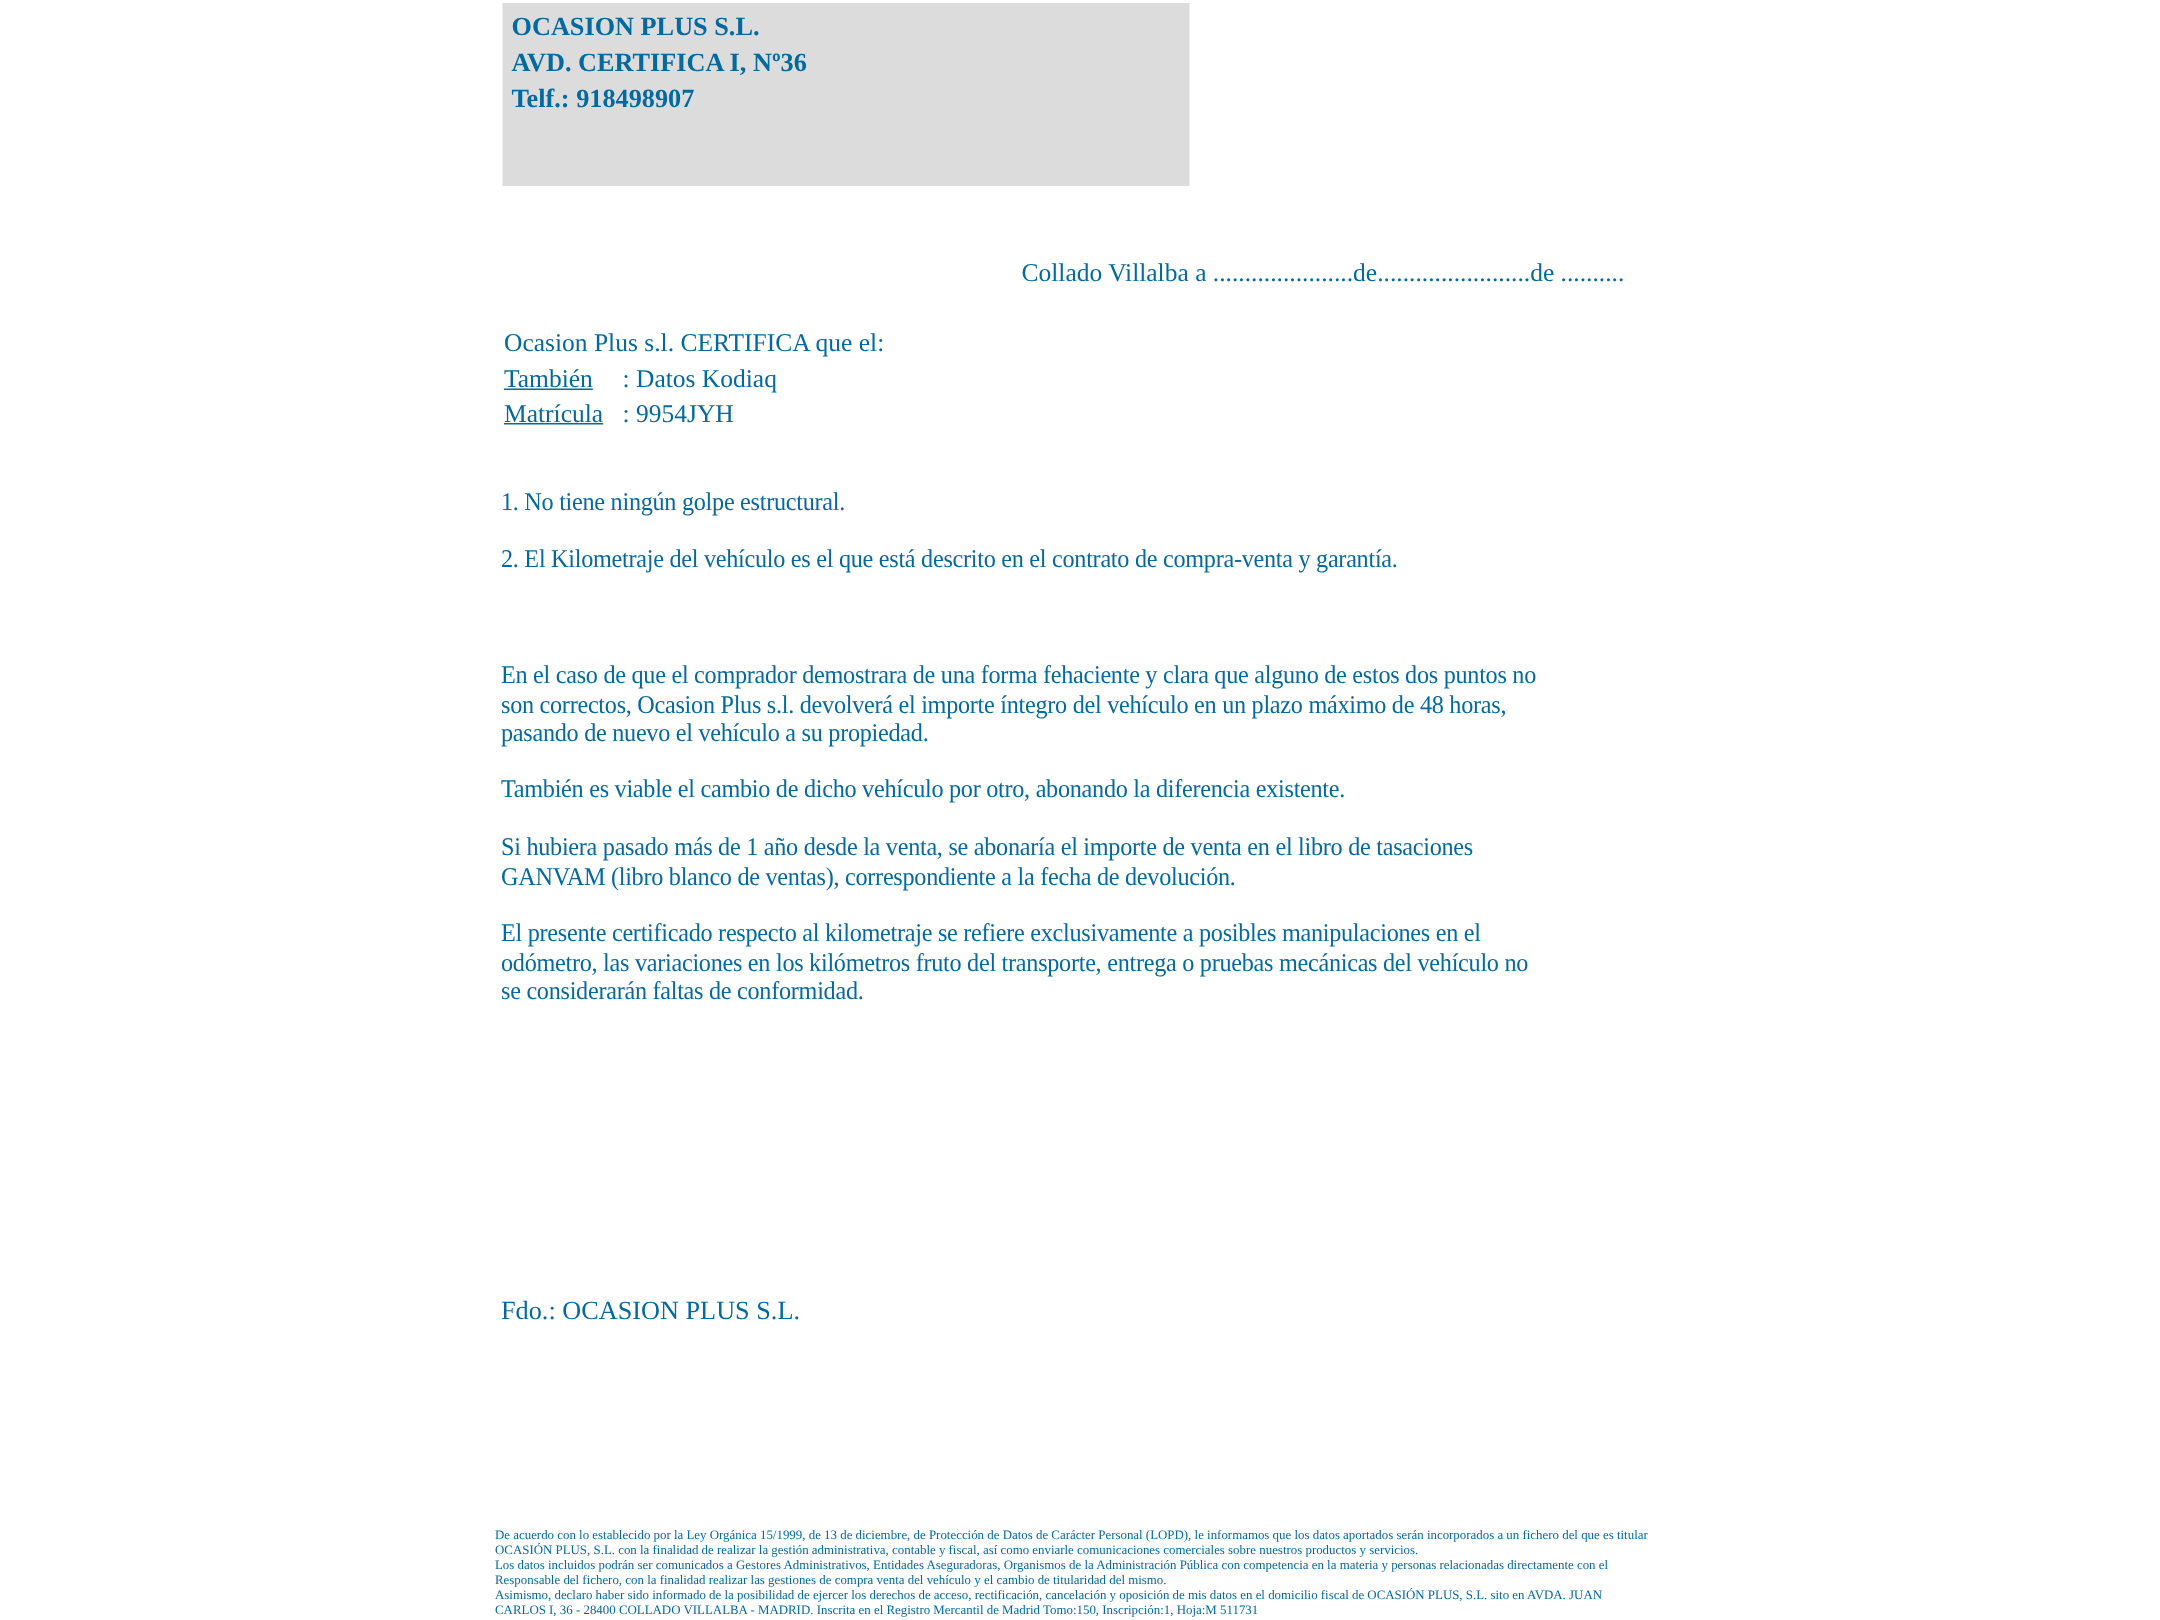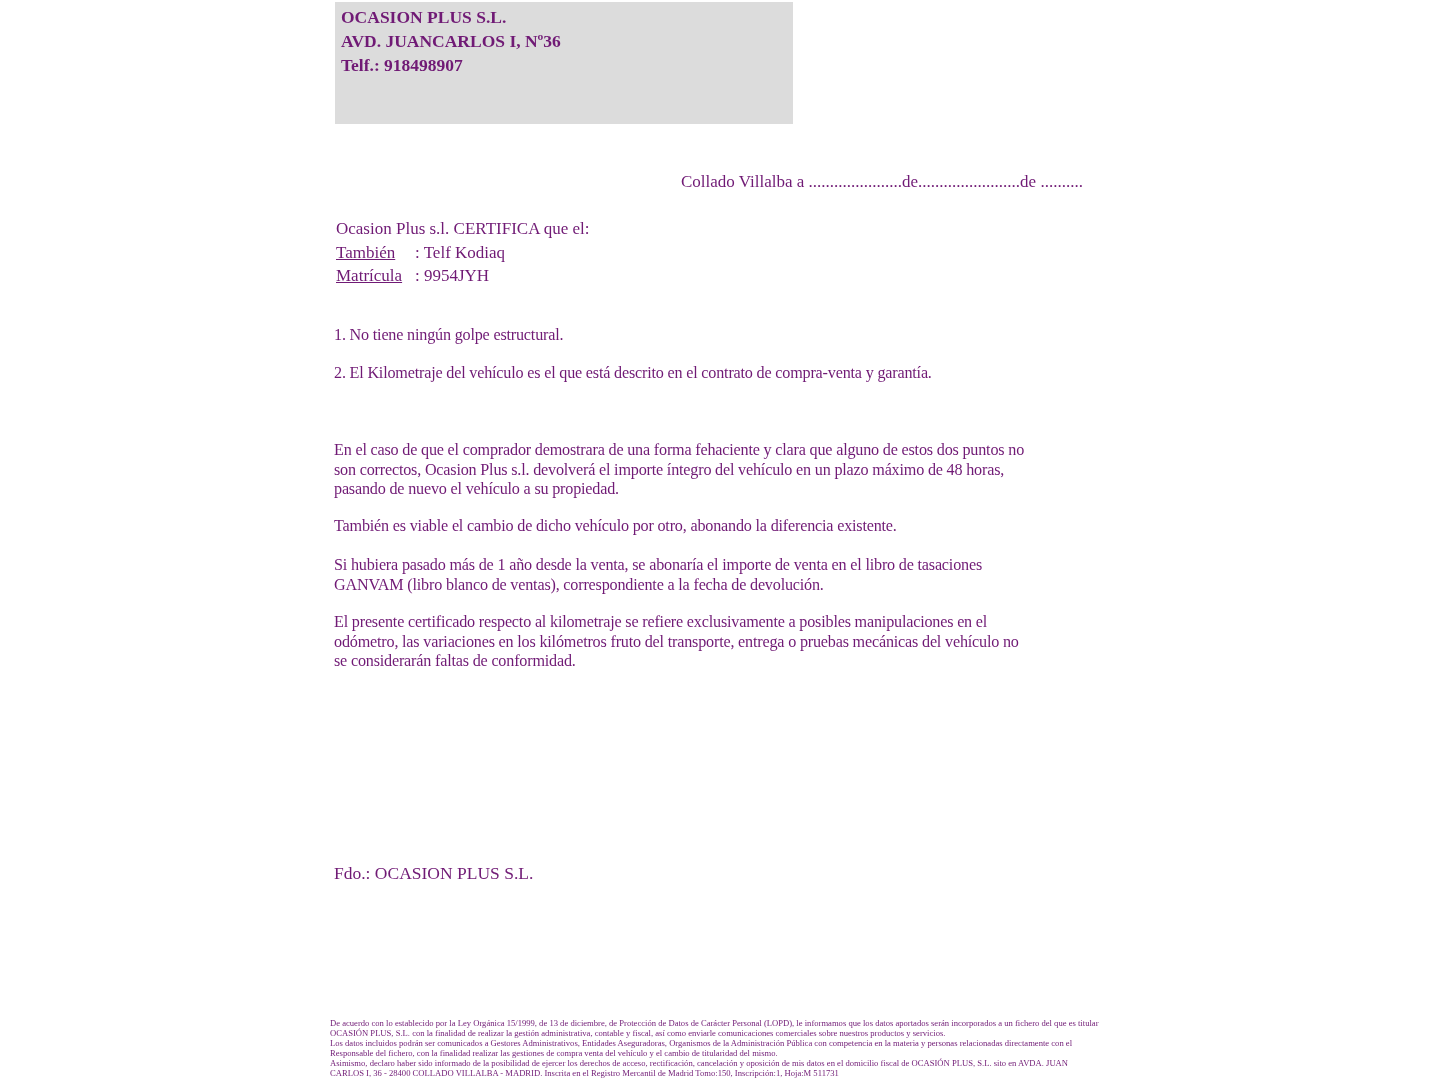--- a/index.html
+++ b/index.html
@@ -6,21 +6,21 @@
     margin: 0;
     padding: 0;
     background: #ffffff;
   }
   .page {
     position: relative;
     width: 1440px;
     height: 1080px;
     background: #ffffff;
     font-family: "Liberation Serif", serif;
-    color: #701a75;
+    color: #0369a1;
     overflow: hidden;
   }
   .letterhead {
     position: absolute;
     left: 335px;
     top: 2px;
     width: 458px;
     height: 122px;
     background: #dcdcdc;
     box-sizing: border-box;
@@ -102,31 +102,31 @@
     white-space: pre-line;
   }
 </style>
 </head>
 <body>
 
 <div class="page">
 
   <div class="letterhead">
     <div class="lh-line">OCASION PLUS S.L.</div>
-    <div class="lh-line">AVD. JUANCARLOS I, Nº36</div>
+    <div class="lh-line">AVD. CERTIFICA I, Nº36</div>
     <div class="lh-line">Telf.: 918498907</div>
   </div>
 
   <div class="dateline">Collado Villalba a ......................de........................de ..........</div>
 
   <div class="cert-block">
     <div class="cert-intro">Ocasion Plus s.l. CERTIFICA que el:</div>
     <div class="cert-row">
       <span class="lbl">También</span>
-      <span class="val">: Telf Kodiaq</span>
+      <span class="val">: Datos Kodiaq</span>
     </div>
     <div class="cert-row">
       <span class="lbl">Matrícula</span>
       <span class="val">: 9954JYH</span>
     </div>
   </div>
 
   <div class="point" style="top:325px;">1. No tiene ningún golpe estructural.</div>
   <div class="point" style="top:363px;">2. El Kilometraje del vehículo es el que está descrito en el contrato de compra-venta y garantía.</div>
 

